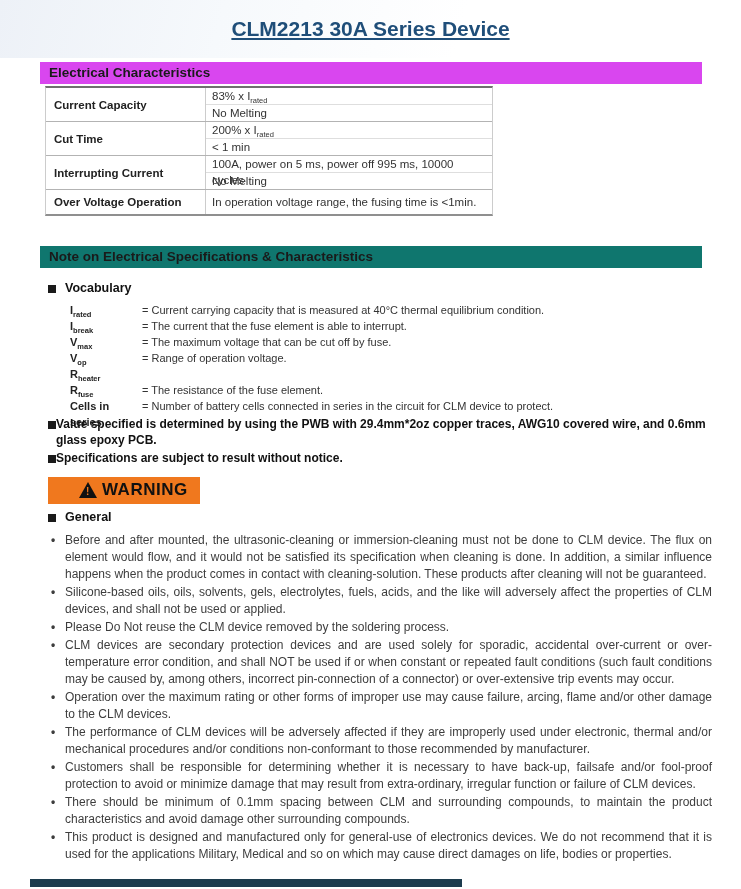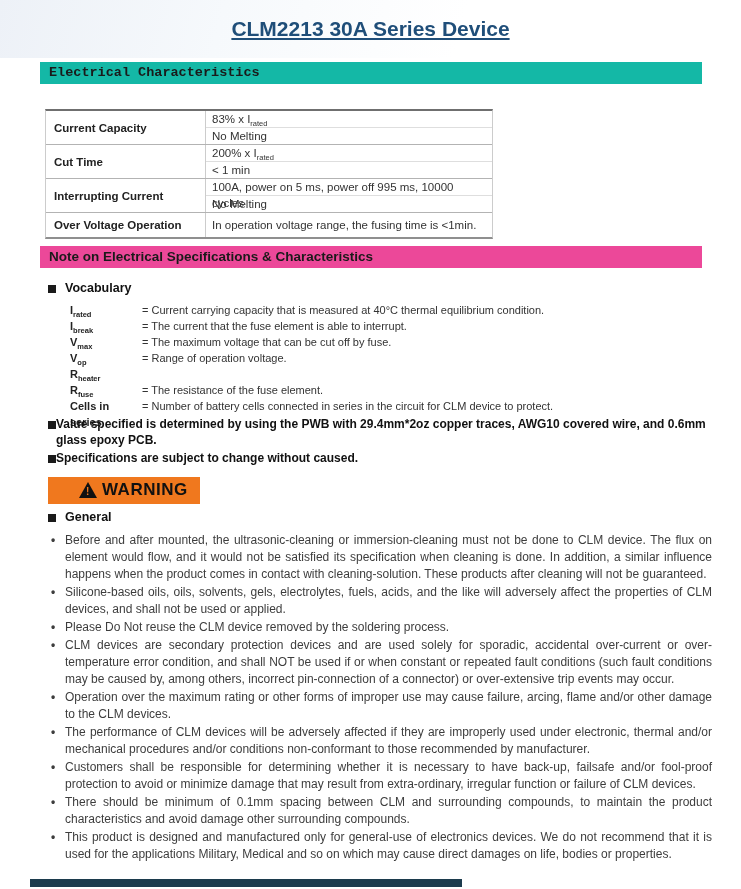--- a/index.html
+++ b/index.html
@@ -18,21 +18,21 @@
   .section-bar {
     position:absolute; left:40px; width:662px; height:22px; line-height:22px;
     padding-left:9px; box-sizing:border-box;
     font-size:13.5px; font-weight:bold; color:#1a1a1a;
   }
   .bar-electrical { top:62px; }
   .bar-notes { top:246px; }
 
   
   .spec-table {
-    position:absolute; left:45px; top:109px; width:446px;
+    position:absolute; left:45px; top:86px; width:446px;
     border-top:2px solid #6f6f6f; border-bottom:2px solid #8f8f8f;
     border-left:1px solid #cccccc; border-right:1px solid #cccccc;
     font-size:11.5px; color:#333;
   }
   .trow { display:flex; }
   .trow + .trow { border-top:1px solid #b3b3b3; }
   .tlabel {
     width:160px; box-sizing:border-box; padding:0 8px; font-weight:bold; color:#222;
     display:flex; align-items:center; border-right:1px solid #cccccc;
   }
@@ -80,21 +80,21 @@
   .footer-bar { position:absolute; left:30px; top:879px; width:432px; height:8px; }
 </style>
 </head>
 <body>
 
 <div class="page">
   <div class="top-wash"></div>
 
   <div class="page-title" style="color: rgb(31, 78, 121);">CLM2213 30A Series Device</div>
 
-  <div class="section-bar bar-electrical" style="background-color: #14b8a6; font-family: Liberation Mono, monospace;">Electrical Characteristics</div>
+  <div class="section-bar bar-electrical" style="background-color: #d946ef;">Electrical Characteristics</div>
 
   <div class="spec-table">
     <div class="trow">
       <div class="tlabel">Current Capacity</div>
       <div class="tvalue">
         <div class="tline"><span>83% x I</span><sub>rated</sub></div>
         <div class="tline">No Melting</div>
       </div>
     </div>
     <div class="trow">
@@ -112,21 +112,21 @@
       </div>
     </div>
     <div class="trow">
       <div class="tlabel">Over Voltage Operation</div>
       <div class="tvalue">
         <div class="tline single">In operation voltage range, the fusing time is &lt;1min.</div>
       </div>
     </div>
   </div>
 
-  <div class="section-bar bar-notes" style="background-color: #ec4899;">Note on Electrical Specifications &amp; Characteristics</div>
+  <div class="section-bar bar-notes" style="background-color: #0f766e;">Note on Electrical Specifications &amp; Characteristics</div>
 
   <div class="content">
 
     <div class="sq-head">
       <span class="sq"></span>
       <span>Vocabulary</span>
     </div>
 
     <div class="vocab-list">
       <div class="vocab-row">
@@ -157,21 +157,21 @@
         <span class="vocab-def">= Number of battery cells connected in series in the circuit for CLM device to protect.</span>
       </div>
     </div>
 
     <div class="note-item">
       <span class="sq"></span>
       <span class="note-text">Value specified is determined by using the PWB with 29.4mm*2oz copper traces, AWG10 covered wire, and 0.6mm glass epoxy PCB.</span>
     </div>
     <div class="note-item">
       <span class="sq"></span>
-      <span class="note-text">Specifications are subject to change without caused.</span>
+      <span class="note-text">Specifications are subject to result without notice.</span>
     </div>
 
     <div class="warning-badge" style="background-color: rgb(240, 120, 30); padding-left: 31px;">
       <span class="warn-tri"></span>
       <span class="warning-label">WARNING</span>
     </div>
 
     <div class="sq-head gen-head">
       <span class="sq"></span>
       <span>General</span>

